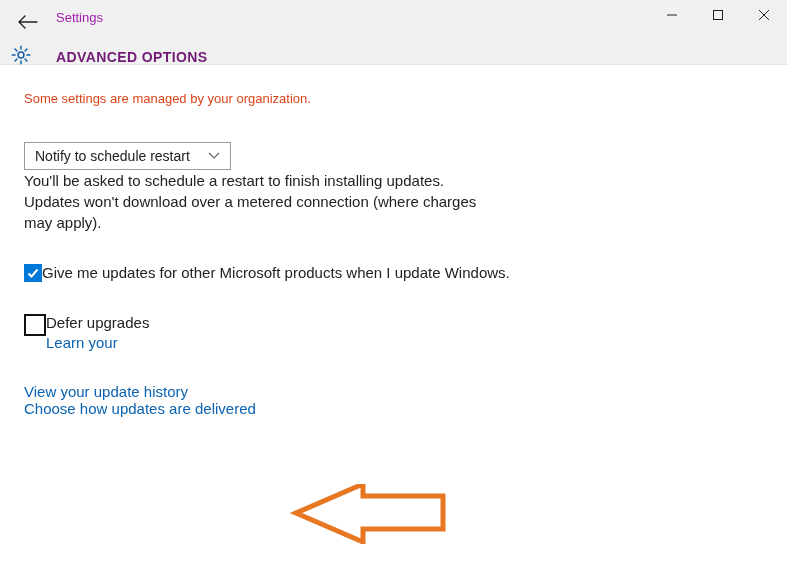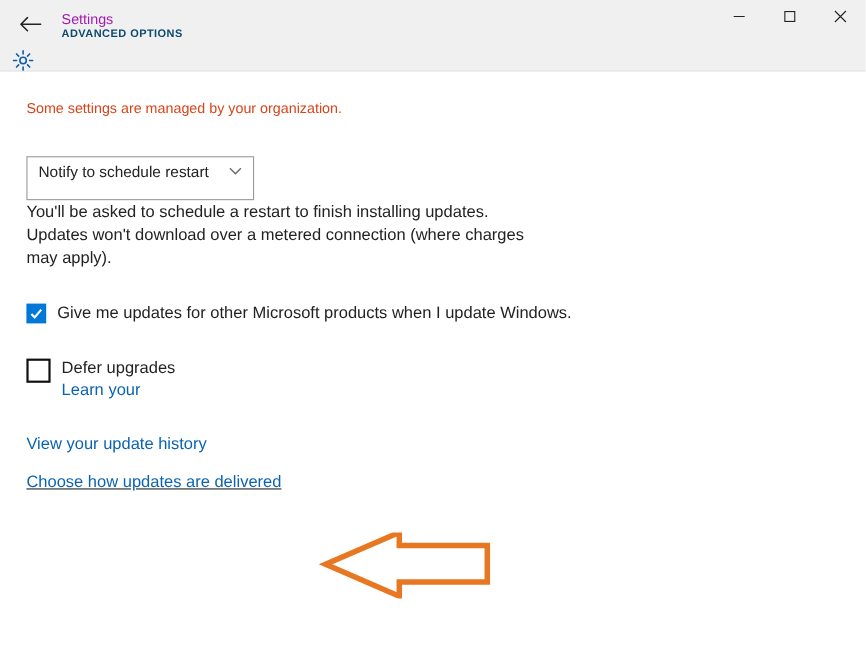--- a/index.html
+++ b/index.html
@@ -29,25 +29,25 @@
     left: 56px; top: 10px;
     font-size: 13px;
     color: #a21caf;
   }
   .titlebar .gear {
     position: absolute;
     left: 10px; top: 44px;
   }
   .titlebar .pagetitle {
     position: absolute;
-    left: 56px; top: 26px;
-    font-size: 10px;
+    left: 56px; top: 49px;
+    font-size: 14px;
     font-weight: 700;
     letter-spacing: 0.4px;
-    color: #0c4a6e;
+    color: #701a75;
   }
   .window-controls {
     position: absolute;
     right: 0; top: 0;
     display: flex;
   }
   .win-btn {
     width: 46px; height: 30px;
     display: flex; align-items: center; justify-content: center;
     cursor: pointer;
@@ -64,39 +64,38 @@
   h1.section {
     font-size: 26px;
     font-weight: 400;
     margin: 0 0 22px 0;
     color: #111;
   }
   .dropdown {
     display: inline-flex;
     align-items: center;
     border: 1px solid #999;
-    padding: 5px 10px 17px 10px;
+    padding: 5px 10px 5px 10px;
     min-width: 185px;
     justify-content: space-between;
     cursor: pointer;
     font-size: 14px;
     color: #222;
     background: #fff;
   }
   .dropdown .chev { margin-left: 10px; }
   .desc {
     max-width: 480px;
     line-height: 1.4;
     font-size: 15px;
     color: #222;
   }
   .check-row {
     display: flex;
     align-items: flex-start;
-    gap: 10px;
     margin-top: 30px;
     max-width: 500px;
   }
   .checkbox {
     width: 18px; height: 18px;
     flex: 0 0 18px;
     display: flex; align-items: center; justify-content: center;
     cursor: pointer;
     margin-top: 1px;
   }
@@ -192,21 +191,21 @@
     <div>
       <div class="lbl">Defer upgrades</div>
       <div class="link">Learn your</div>
     </div>
   </div>
 
   <div class="link-block">
     <div class="link">View your update history</div>
   </div>
 
-  <div style="margin-top:18px;text-decoration:underline;">
+  <div style="">
     <span class="link">Choose how updates are delivered</span>
   </div>
 
   <svg class="arrow-annotation" style="left:288px; top:419px;" width="160" height="60" viewBox="0 0 160 60">
     <path d="M155 12 L155 45 L75 45 L75 58 L8 29 L75 0 L75 12 Z" fill="none" stroke="#e87722" stroke-width="5" stroke-linejoin="miter"></path>
   </svg>
 
 </div>
 
 </body></html>

